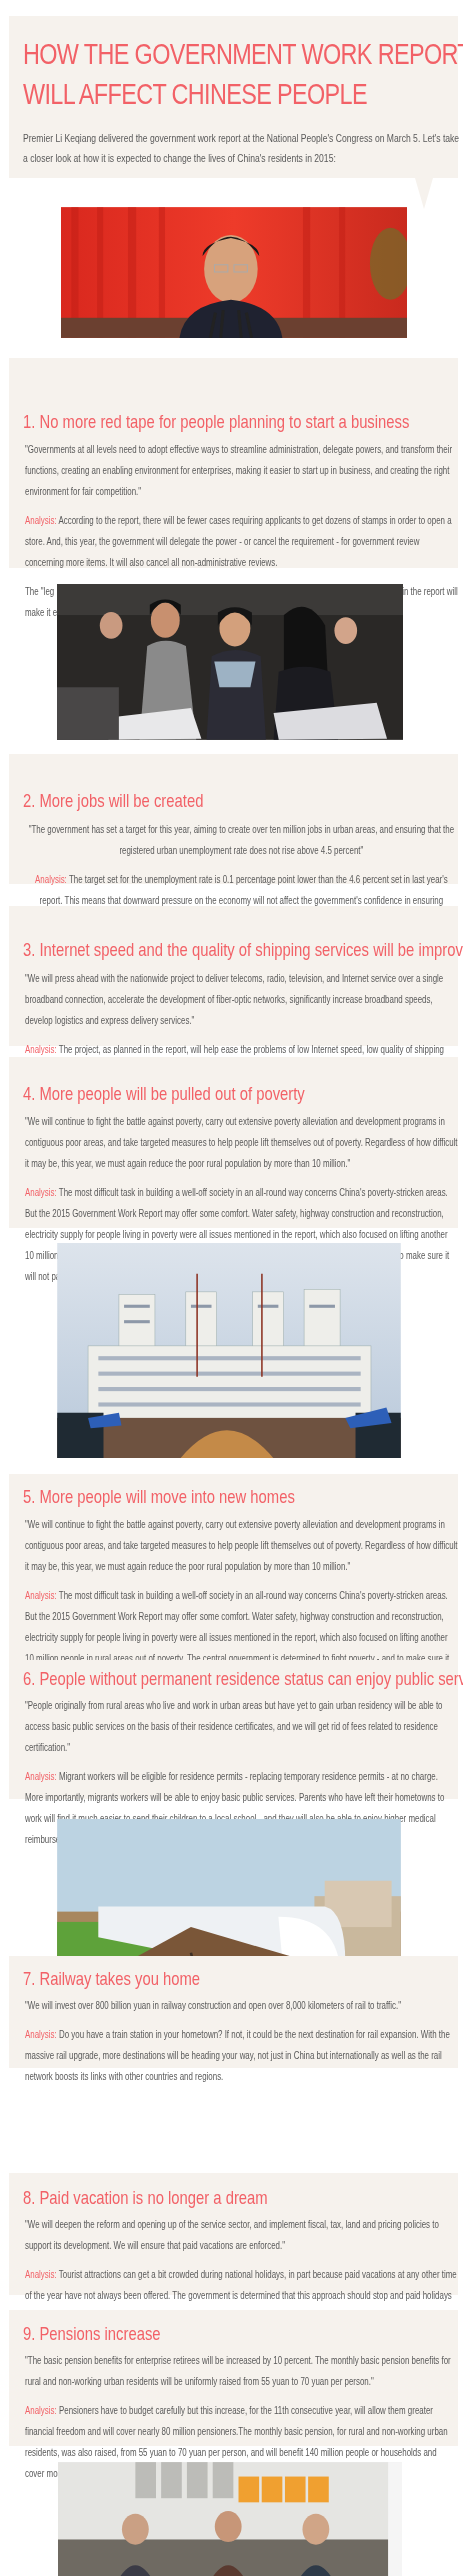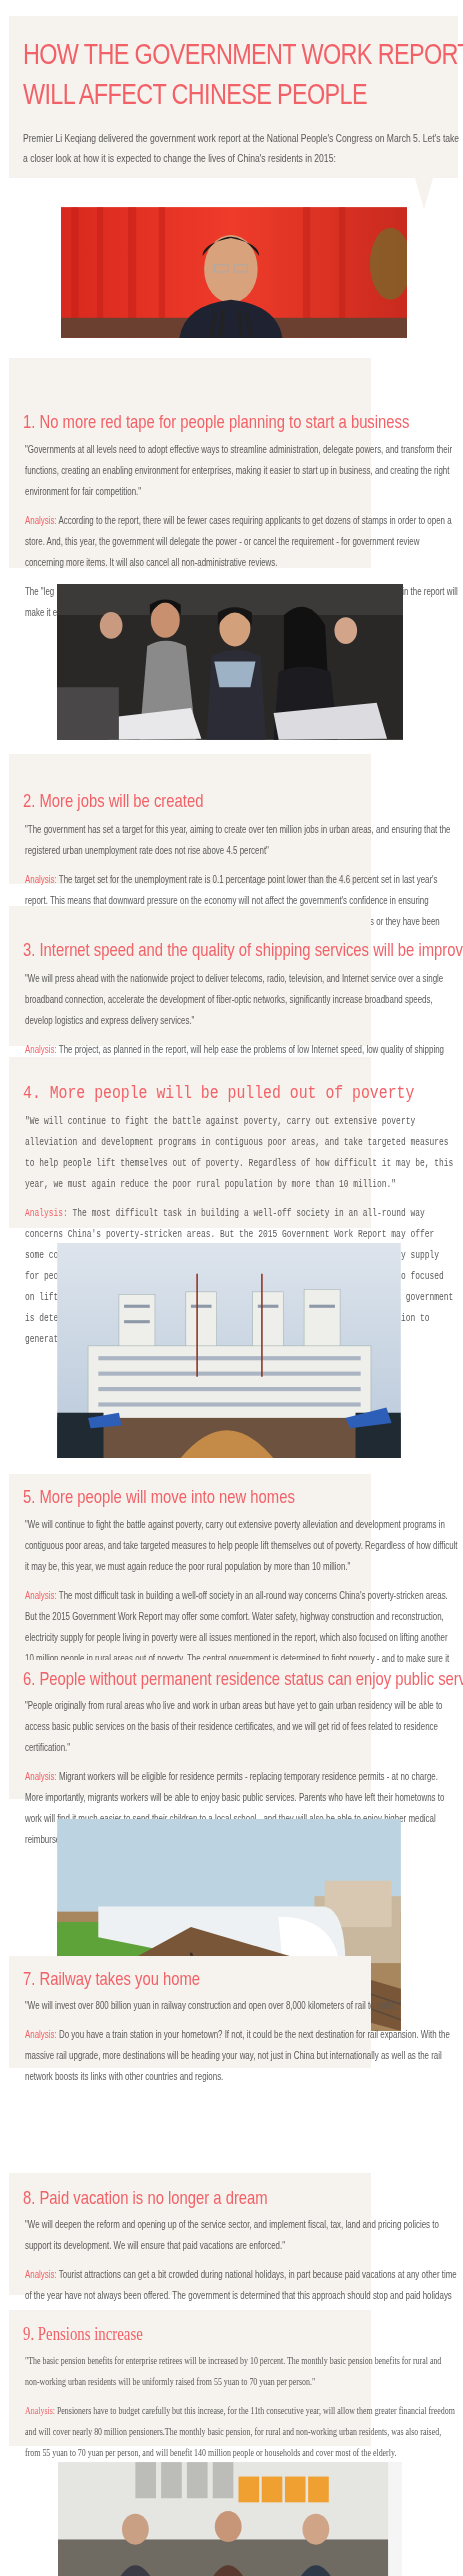--- a/index.html
+++ b/index.html
@@ -3,21 +3,21 @@
 <meta charset="utf-8">
 <style>
   * { box-sizing: border-box; margin: 0; padding: 0; }
   body { width: 464px; background: #ffffff; font-family: "Liberation Sans", "DejaVu Sans", sans-serif; color: #555; }
   .page { position: relative; width: 464px; height: 3809px; }
   .header-box { position: absolute; left: 9.3px; top: 15.5px; width: 449px; height: 162px; background: #f6f2ed; }
   .header-title { position: absolute; left: 13.4px; top: 18.5px; font-size: 30px; line-height: 40px; color: #f26167; letter-spacing: -0.8px; transform: scaleX(0.78); transform-origin: left top; white-space: nowrap; font-weight: normal; }
   .header-intro { position: absolute; left: 13.4px; top: 112px; width: 582px; font-size: 11.3px; line-height: 20.6px; color: #595959; transform: scaleX(0.76); transform-origin: left top; }
   .header-pointer { position: absolute; left: 415px; top: 178px; width: 0; height: 0; border-left: 9.3px solid transparent; border-right: 9.3px solid transparent; border-top: 31px solid #f6f2ed; }
   .photo { position: absolute; overflow: hidden; }
-  .section { position: absolute; left: 9.3px; width: 362px; background: #f6f2ed; }
+  .section { position: absolute; left: 9.3px; width: 449px; background: #f6f2ed; }
   .sec-title { position: absolute; left: 13.4px; font-size: 19px; line-height: 23px; color: #f26167; transform: scaleX(0.78); transform-origin: left top; white-space: nowrap; font-weight: normal; }
   .sec-body { position: absolute; left: 16px; width: 562px; transform: scaleX(0.77); transform-origin: left top; font-size: 10.3px; line-height: 21px; color: #595959; }
   .sec-body p { margin-bottom: 8.2px; }
   .analysis-label { color: #f26167; }
 </style>
 </head>
 <body>
 
 <div class="page">
 
@@ -89,37 +89,37 @@
       <path d="M290 302 L300 140 Q345 115 395 140 L405 302Z" fill="#2c2c36"></path>
       <path d="M305 150 L385 150 L375 200 L315 200Z" fill="#9db2c4"></path>
       <path d="M440 60 Q485 20 520 80 L525 180 L440 190Z" fill="#111"></path>
       <path d="M420 302 L430 170 Q480 150 530 170 L545 302Z" fill="#1b1b20"></path>
       <path d="M90 260 L260 240 L280 300 L100 302Z" fill="#e8e8ea"></path>
         <path d="M420 250 L620 230 L640 300 L430 302Z" fill="#dcdce0"></path>
       <rect x="0" y="200" width="120" height="102" fill="#494747"></rect>
     </svg>
   </div>
 
-  <div class="section" style="top:754px; height:130px;">
+  <div class="section" style="top:754px; height:130px;text-align:center;">
     <h2 class="sec-title" style="top:35px;">2. More jobs will be created</h2>
     <div class="sec-body" style="top:65px;">
       <p>"The government has set a target for this year, aiming to create over ten million jobs in urban areas, and ensuring that the registered urban unemployment rate does not rise above 4.5 percent"</p>
       <p><span class="analysis-label">Analysis:</span> <span>The target set for the unemployment rate is 0.1 percentage point lower than the 4.6 percent set in last year's report. This means that downward pressure on the economy will not affect the government's confidence in ensuring employment. It will be possible for people to find a satisfactory job whether they are fresh graduates or they have been working for many years.</span></p>
     </div>
   </div>
 
   <div class="section" style="top:906px; height:140px;">
     <h2 class="sec-title" style="top:32px;">3. Internet speed and the quality of shipping services will be improved</h2>
     <div class="sec-body" style="top:62px;">
       <p>"We will press ahead with the nationwide project to deliver telecoms, radio, television, and Internet service over a single broadband connection, accelerate the development of fiber-optic networks, significantly increase broadband speeds, develop logistics and express delivery services."</p>
       <p><span class="analysis-label">Analysis:</span> <span>The project, as planned in the report, will help ease the problems of low Internet speed, low quality of shipping services and unsafe online payment, thus enhancing the experience of online shoppers.</span></p>
     </div>
   </div>
 
-  <div class="section" style="top:1057px; height:171px;font-family:Liberation Mono, monospace;">
+  <div class="section" style="top:1057px; height:171px;">
     <h2 class="sec-title" style="top:25px;">4. More people will be pulled out of poverty</h2>
     <div class="sec-body" style="top:54px;">
       <p>"We will continue to fight the battle against poverty, carry out extensive poverty alleviation and development programs in contiguous poor areas, and take targeted measures to help people lift themselves out of poverty. Regardless of how difficult it may be, this year, we must again reduce the poor rural population by more than 10 million."</p>
       <p><span class="analysis-label">Analysis:</span> <span>The most difficult task in building a well-off society in an all-round way concerns China's poverty-stricken areas. But the 2015 Government Work Report may offer some comfort. Water safety, highway construction and reconstruction, electricity supply for people living in poverty were all issues mentioned in the report, which also focused on lifting another 10 million people in rural areas out of poverty. The central government is determined to fight poverty - and to make sure it will not pass from generation to generation.</span></p>
     </div>
   </div>
 
   <div class="photo" style="left:57px; top:1243px; width:344px; height:215px;">
     <svg width="344" height="215" viewBox="0 0 668 418">
       <defs>
@@ -210,21 +210,21 @@
   </div>
 
   <div class="section" style="top:2173px; height:122px;">
     <h2 class="sec-title" style="top:13.4px;">8. Paid vacation is no longer a dream</h2>
     <div class="sec-body" style="top:41px;">
       <p>"We will deepen the reform and opening up of the service sector, and implement fiscal, tax, land and pricing policies to support its development. We will ensure that paid vacations are enforced."</p>
       <p><span class="analysis-label">Analysis:</span> <span>Tourist attractions can get a bit crowded during national holidays, in part because paid vacations at any other time of the year have not always been offered. The government is determined that this approach should stop and paid holidays will be more available to workers, giving them time to plan their holidays .</span></p>
     </div>
   </div>
 
-  <div class="section" style="top:2310px; height:136px;font-family:Liberation Serif, serif;">
+  <div class="section" style="top:2310px; height:136px;">
     <h2 class="sec-title" style="top:12.4px;">9. Pensions increase</h2>
     <div class="sec-body" style="top:40px;">
       <p>"The basic pension benefits for enterprise retirees will be increased by 10 percent. The monthly basic pension benefits for rural and non-working urban residents will be uniformly raised from 55 yuan to 70 yuan per person."</p>
       <p><span class="analysis-label">Analysis:</span> <span>Pensioners have to budget carefully but this increase, for the 11th consecutive year, will allow them greater financial freedom and will cover nearly 80 million pensioners.The monthly basic pension, for rural and non-working urban residents, was also raised, from 55 yuan to 70 yuan per person, and will benefit 140 million people or households and cover most of the elderly.</span></p>
     </div>
   </div>
 
   <div class="photo" style="left:58px; top:2462px; width:344px; height:124px;">
     <svg width="344" height="124" viewBox="0 0 667 240">
       <rect width="667" height="240" fill="#e5e5e2"></rect>

